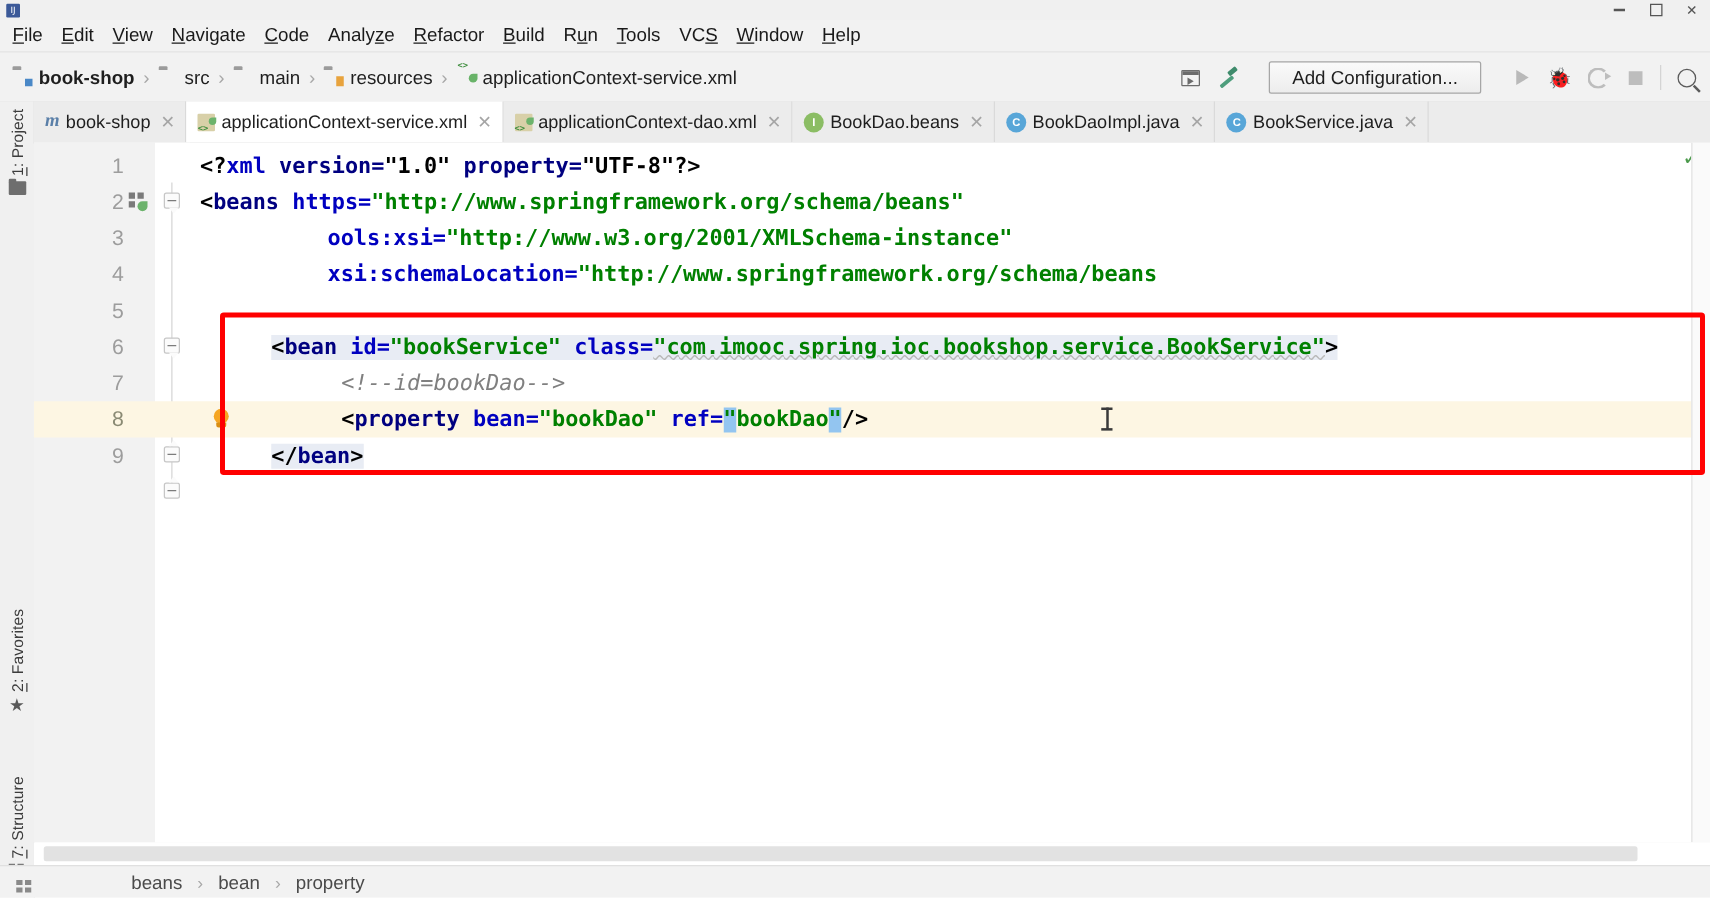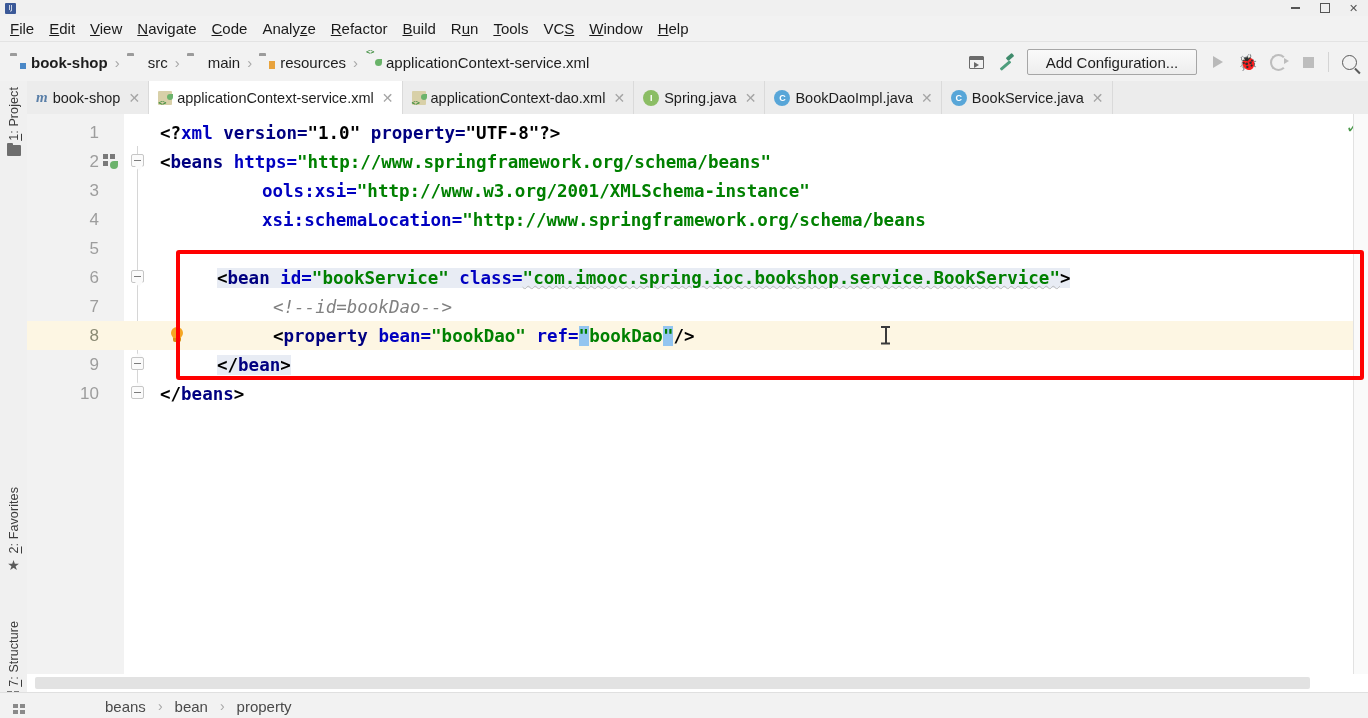--- a/index.html
+++ b/index.html
@@ -147,21 +147,21 @@
     content:''; position: absolute; left: 9px; top: 2px; width: 8px; height: 4px;
     background: #3f8b6c; transform: rotate(-40deg); border-radius: 1px;
   }
   .addconfig-btn {
     height: 26px; min-width: 170px;
     background: linear-gradient(#fafafa, #ededed);
     border: 1px solid #a6a6a6;
     border-radius: 2px;
     display: flex; align-items: center; justify-content: center;
     font-size: 15px; color: #1e1e1e;
-    padding: 0 10px; margin: 0 6px;
+    padding: 0 10px; margin: 0 18px;
     box-sizing: border-box;
     cursor: default;
   }
   .run-tri {
     width: 0; height: 0;
     border-left: 10px solid #b9b9b9;
     border-top: 6px solid transparent; border-bottom: 6px solid transparent;
   }
   .bug-ic { font-size: 16px; color: #bdbdbd; font-family: "DejaVu Sans", sans-serif; }
   .cov-ic {
@@ -561,21 +561,21 @@
       <span class="tab-ic">
           <span class="ic-xml-tab"></span>
         </span>
       <span>applicationContext-dao.xml</span>
       <span class="tab-close">✕</span>
     </div>
     <div class="tab">
       <span class="tab-ic">
           <span class="ic-iface">I</span>
         </span>
-      <span>Spring.java</span>
+      <span>BookDao.beans</span>
       <span class="tab-close">✕</span>
     </div>
     <div class="tab">
       <span class="tab-ic">
           <span class="ic-class">C</span>
         </span>
       <span>BookDaoImpl.java</span>
       <span class="tab-close">✕</span>
     </div>
     <div class="tab">
@@ -631,24 +631,20 @@
       <div class="line current" style="top:207px;">
         <span class="ln">8</span>
         <span class="code" style="left:246px;"><span class="punc">&lt;</span><span class="tag">property</span><span class="attr"> bean=</span><span class="val">"bookDao"</span><span class="attr"> ref=</span><span class="val hl-brace">"</span><span class="val">bookDao</span><span class="val hl-brace">"</span><span class="punc">/&gt;</span></span>
       </div>
 
       <div class="line" style="top:236px;">
         <span class="ln">9</span>
         <span class="code sel-soft" style="left:190px;"><span class="punc">&lt;/</span><span class="tag">bean</span><span class="punc">&gt;</span></span>
       </div>
 
-      <div class="line" style="top:265px;">
-        <span class="ln">10</span>
-        <span class="code"><span class="punc">&lt;/</span><span class="tag">beans</span><span class="punc">&gt;</span></span>
-      </div>
 
       <div class="spring-gutter" style="top:40px;">
         <span class="sq"></span>
           <span class="sq"></span>
           <span class="sq"></span>
           <span class="leaf"></span>
       </div>
       <div class="fold-marker tip" style="top:40px;"></div>
       <div class="fold-marker tip" style="top:156px;"></div>
       <div class="fold-marker tipup" style="top:243px;"></div>

